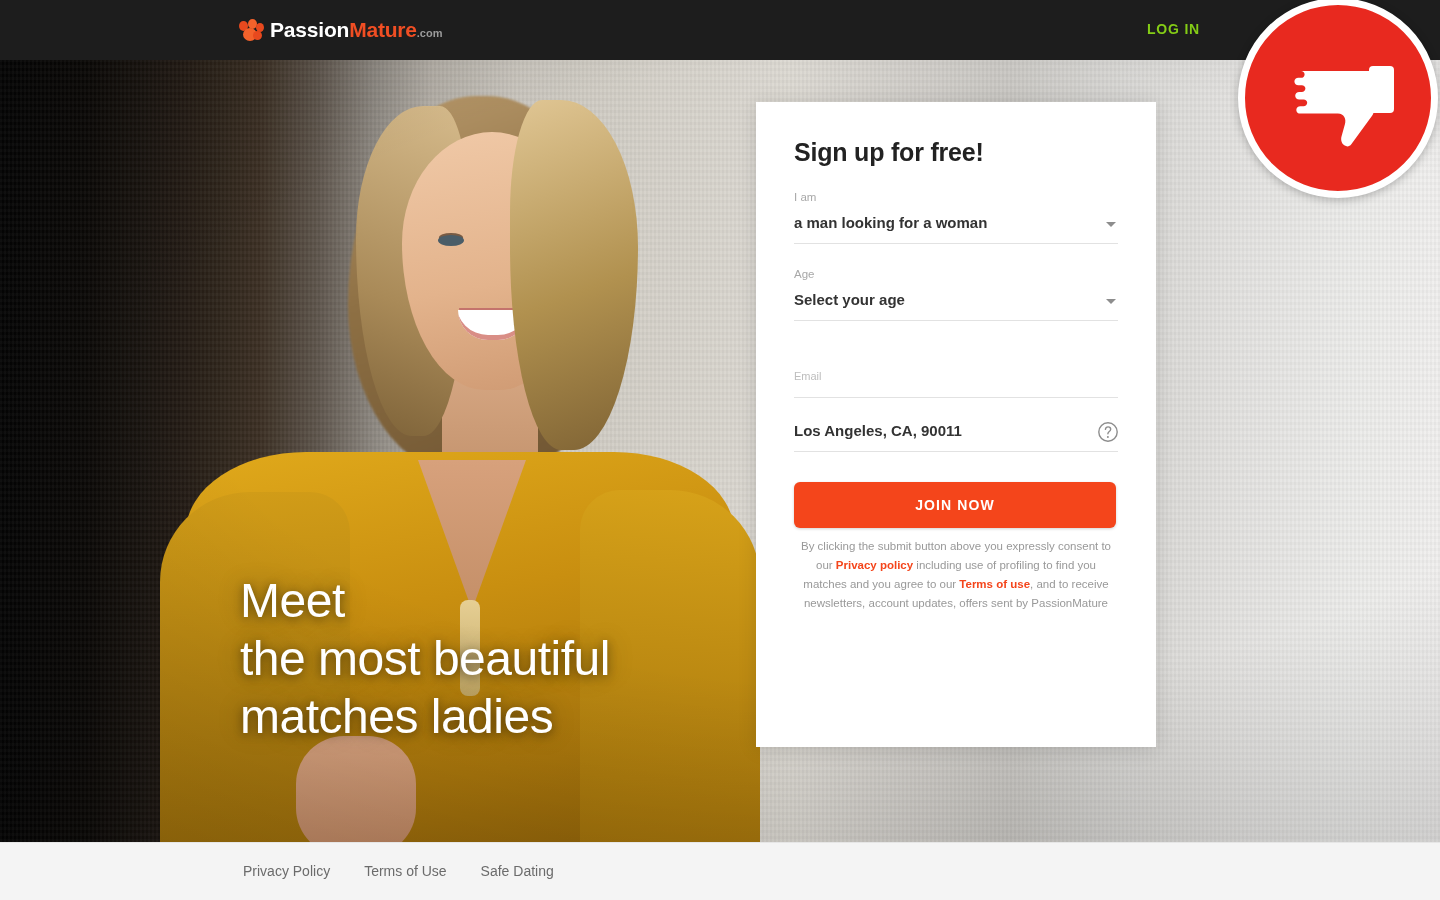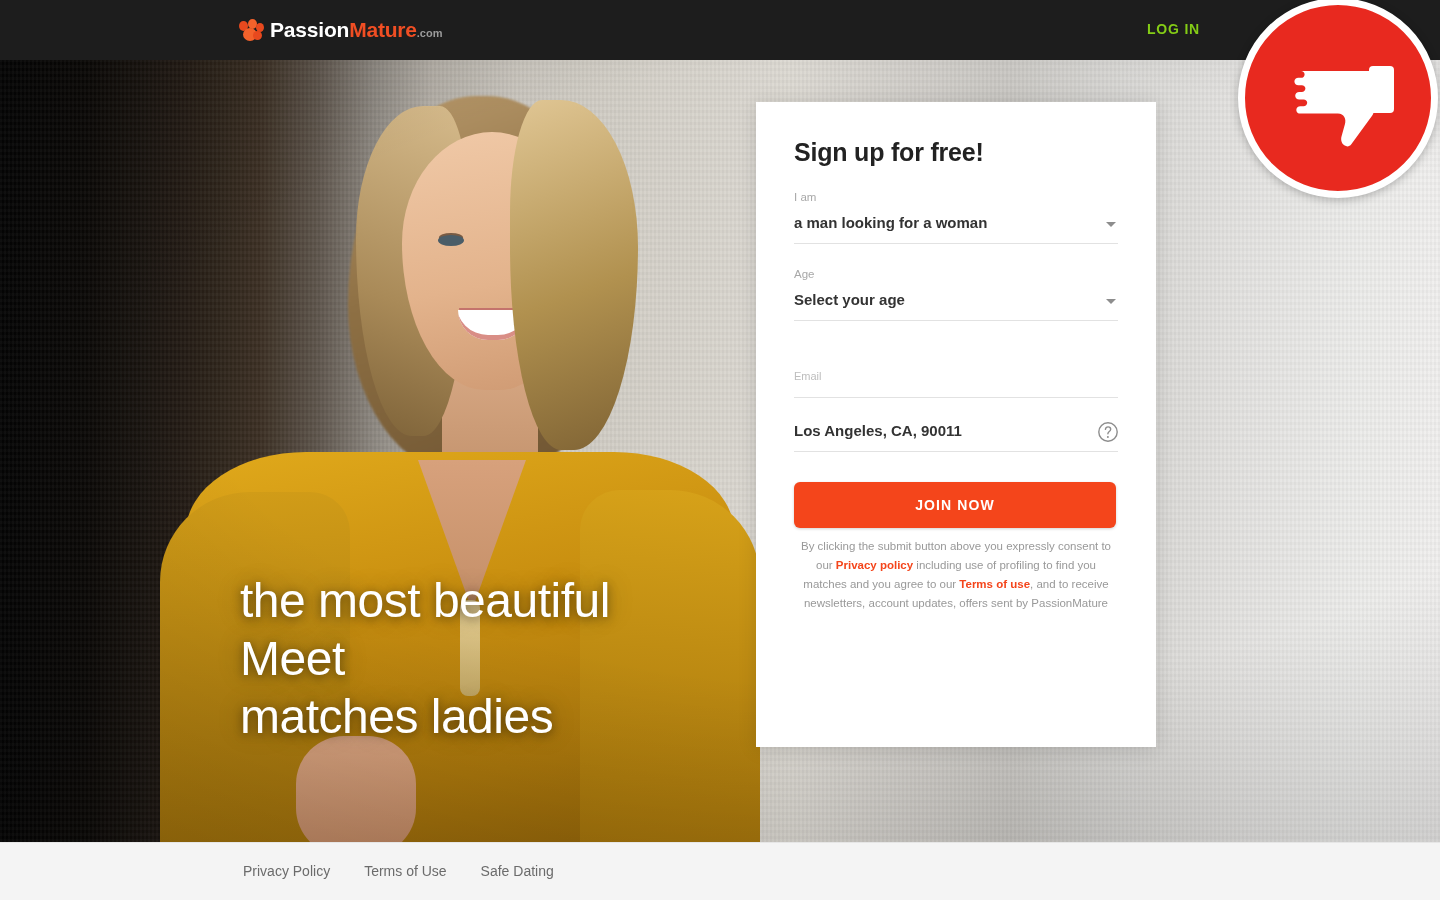--- a/index.html
+++ b/index.html
@@ -434,22 +434,22 @@
       <div class="m-shoulder-l"></div>
       <div class="m-shoulder-r"></div>
       <div class="m-vneck"></div>
       <div class="m-tassel"></div>
       <div class="m-arm"></div>
     </div>
 
     <div class="hero-vignette"></div>
 
     <div class="hero-copy">
+      <div>Meet</div>
       <div>the most beautiful</div>
-      <div>Meet</div>
       <div>matches ladies</div>
     </div>
   </div>
 
   <div class="signup-card">
     <div class="card-title">Sign up for free!</div>
 
     <div class="field">
       <span class="field-label">I am</span>
       <span class="field-value">a man looking for a woman</span>

